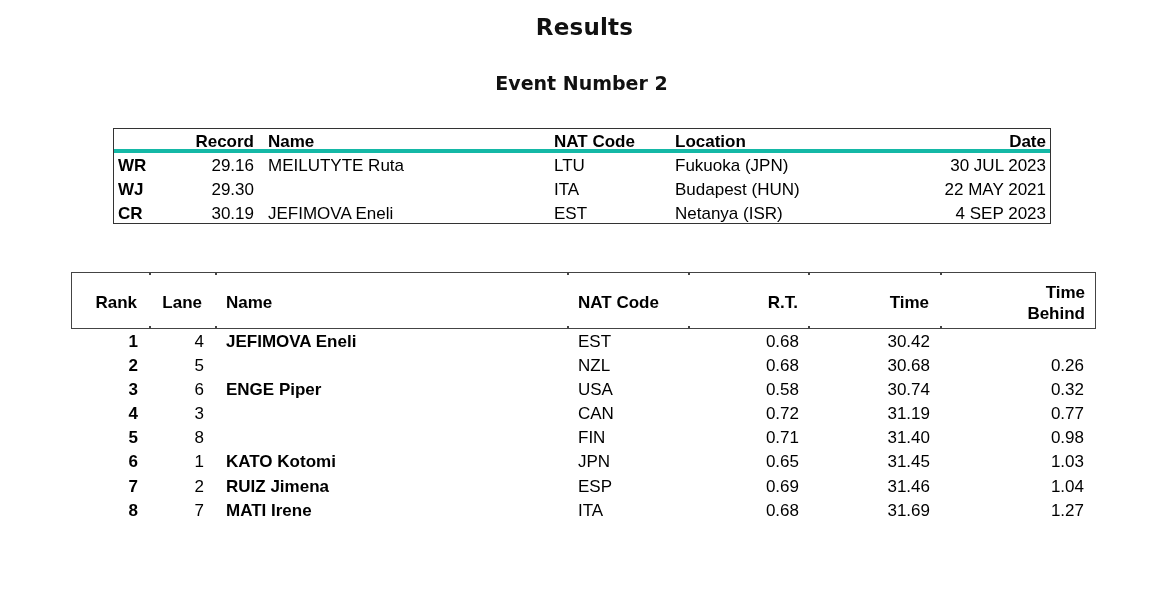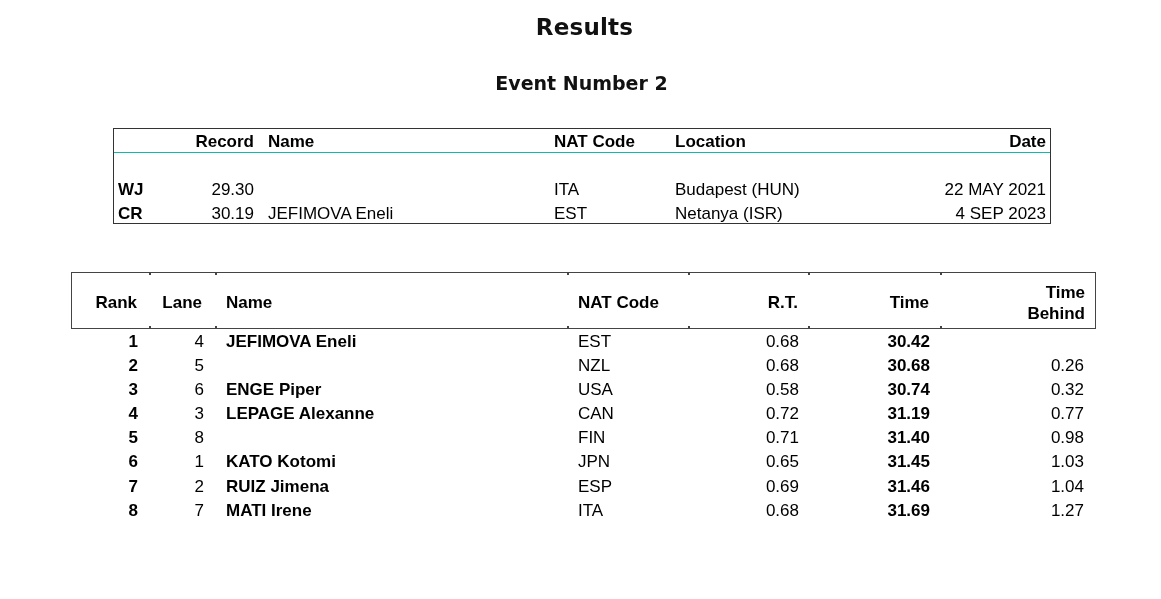--- a/index.html
+++ b/index.html
@@ -17,21 +17,21 @@
       font-family: "DejaVu Sans", sans-serif; font-size: 19px; font-weight: bold; color: #111;
     }
 
     
     .records {
       position: absolute; left: 113px; top: 128px; width: 938px; height: 96px;
       border: 1.5px solid #333; box-sizing: border-box;
     }
     .rec-row { position: absolute; left: 0; width: 100%; height: 24px; font-size: 17px; }
     .rec-row span { position: absolute; top: 3px; white-space: nowrap; }
-    .rec-head { top: 0; font-weight: bold; border-bottom: 1px solid #14b8a6; height: 24px; box-sizing: border-box;}
+    .rec-head { top: 0; font-weight: bold; border-bottom: 4px solid #14b8a6; height: 24px; box-sizing: border-box;}
     .rec-row .c-type { left: 4px; font-weight: bold; }
     .rec-row .c-rec { right: 796px; text-align: right; }
     .rec-row .c-name { left: 154px; }
     .rec-row .c-nat { left: 440px; }
     .rec-row .c-loc { left: 561px; }
     .rec-row .c-date { right: 4px; text-align: right; }
 
     
     .res-head {
       position: absolute; left: 71px; top: 272px; width: 1025px; height: 57px;
@@ -51,36 +51,44 @@
     .h-behind { right: 10px; top: 9px; text-align: right; line-height: 21px; }
 
     
     .res-row { position: absolute; left: 71px; width: 1025px; height: 24px; font-size: 17px; }
     .res-row span { position: absolute; top: 2px; white-space: nowrap; }
     .r-rank { right: calc(1025px - 67px); font-weight: bold; }
     .r-lane { right: calc(1025px - 133px); }
     .r-name { left: 155px; font-weight: bold; }
     .r-nat { left: 507px; }
     .r-rt { right: calc(1025px - 728px); }
-    .r-time { right: calc(1025px - 859px); font-weight: bold; }
+    .r-time { right: calc(1025px - 859px); font-weight: normal; }
     .r-behind { right: 12px; }
   </style>
 </head>
 <body>
 
 <div class="title">Results</div>
 <div class="subtitle">Event Number 2</div>
 
 <div class="records">
   <div class="rec-row rec-head">
     <span class="c-rec">Record</span>
     <span class="c-name">Name</span>
     <span class="c-nat">NAT Code</span>
     <span class="c-loc">Location</span>
     <span class="c-date">Date</span>
+  </div>
+  <div class="rec-row" style="top:24px">
+    <span class="c-type">WR</span>
+    <span class="c-rec">29.16</span>
+    <span class="c-name">MEILUTYTE Ruta</span>
+    <span class="c-nat">LTU</span>
+    <span class="c-loc">Fukuoka (JPN)</span>
+    <span class="c-date">30 JUL 2023</span>
   </div>
   <div class="rec-row" style="top:48px">
     <span class="c-type">WJ</span>
     <span class="c-rec">29.30</span>
     <span class="c-nat">ITA</span>
     <span class="c-loc">Budapest (HUN)</span>
     <span class="c-date">22 MAY 2021</span>
   </div>
   <div class="rec-row" style="top:72px">
     <span class="c-type">CR</span>
@@ -140,21 +148,20 @@
   <span class="r-lane">6</span>
   <span class="r-name">ENGE Piper</span>
   <span class="r-nat">USA</span>
   <span class="r-rt">0.58</span>
   <span class="r-time">30.74</span>
   <span class="r-behind">0.32</span>
 </div>
 <div class="res-row" style="top:402px">
   <span class="r-rank">4</span>
   <span class="r-lane">3</span>
-  <span class="r-name">LEPAGE Alexanne</span>
   <span class="r-nat">CAN</span>
   <span class="r-rt">0.72</span>
   <span class="r-time">31.19</span>
   <span class="r-behind">0.77</span>
 </div>
 <div class="res-row" style="top:426px">
   <span class="r-rank">5</span>
   <span class="r-lane">8</span>
   <span class="r-nat">FIN</span>
   <span class="r-rt">0.71</span>

